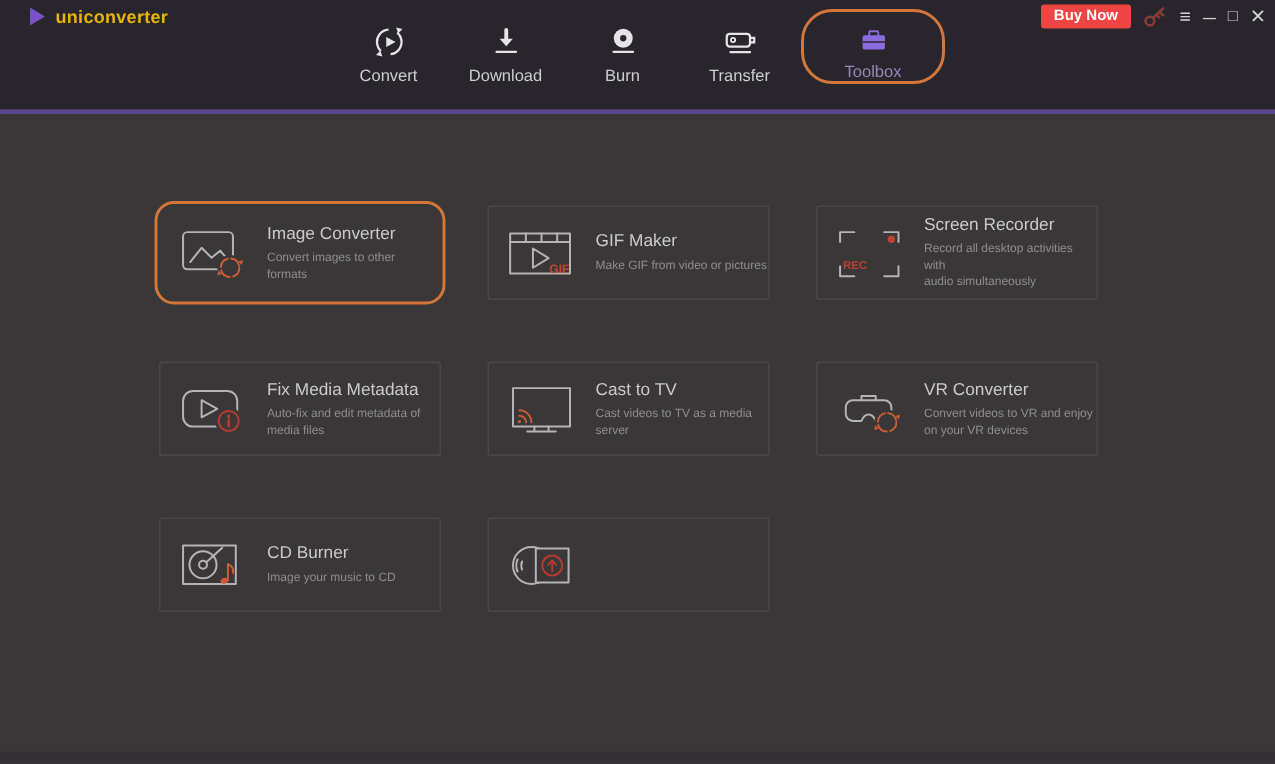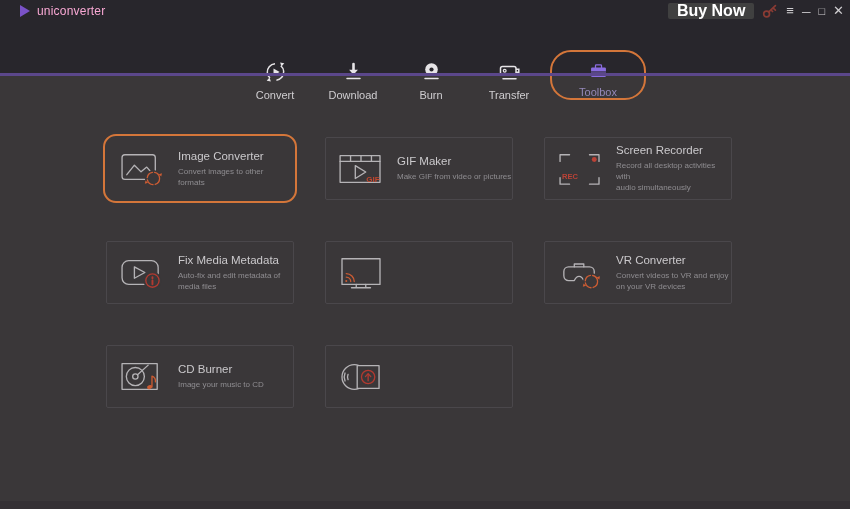--- a/index.html
+++ b/index.html
@@ -21,40 +21,40 @@
     background:#5b478b;
   }
 
   .logo { position:absolute; left:20px; top:4px; display:flex; align-items:center; gap:7px; }
   .logo-tri {
     width:0; height:0;
     border-left:10px solid #7a52c8;
     border-top:6px solid transparent;
     border-bottom:6px solid transparent;
   }
-  .logo-text { font-size:12px; font-weight:normal; color:#f9a8d4; letter-spacing:.2px; }
-
-  
-  .tabs { position:absolute; left:236px; top:0; height:57px; display:flex;margin-top:44px; }
+  .logo-text { font-size:12px; font-weight:bold; color:#eab308; letter-spacing:.2px; }
+
+  
+  .tabs { position:absolute; left:220px; top:0; height:57px; display:flex; }
   .tab {
     width:78px; display:flex; flex-direction:column; align-items:center;
     padding-top:16px; cursor:pointer;
   }
   .tab .ticon { width:25px; height:25px; }
   .tlabel { margin-top:5px; font-size:11px; color:#cfcdd0; }
   .tab.active {
     width:96px; margin:6px 2px 1px; padding-top:10px;
     border:2px solid #d4763a; border-radius:21px;
   }
   .tab.active .tlabel { color:#9488b8; }
 
   
   .ctrls { position:absolute; right:6px; top:2px; display:flex; align-items:center; gap:8px; height:18px; }
   .buy-now {
-    background:#404040; color:#ffffff; font-size:16px; font-weight:bold;
+    background:#ef4444; color:#ffffff; font-size:10px; font-weight:bold;
     padding:0 9px; height:16px; line-height:16px; border-radius:2px; cursor:pointer;
   }
   .key-icon { width:16px; height:15px; }
   .glyph { color:#d2d0d3; cursor:pointer; line-height:18px; }
   .g-menu { font-size:13px; }
   .g-min  { font-size:12px; position:relative; top:1px; }
   .g-max  { font-size:11px; }
   .g-close{ font-size:13px; }
 
   
@@ -224,20 +224,25 @@
 
 
   <div class="card">
     <svg class="cicon" viewBox="0 0 48 40">
       <rect x="4" y="5" width="40" height="27"></rect>
       <path d="M19 32 V35 M29 32 V35 M14 35.5 H34"></path>
       <circle cx="8.5" cy="28.5" r="1.1" fill="#cc5c33" stroke="none"></circle>
       <path d="M8.5 24.3 a4.7 4.7 0 0 1 4.7 4.7" stroke="#cc5c33"></path>
       <path d="M8.5 20.6 a8.4 8.4 0 0 1 8.4 8.4" stroke="#cc5c33"></path>
     </svg>
+    <div class="ctext">
+      <div class="ctitle">Cast to TV</div>
+      <div class="cdesc">Cast videos to TV as a media
+server</div>
+    </div>
   </div>
 
   <div class="card">
     <svg class="cicon" viewBox="0 0 48 40">
       <path d="M18 13.5 V10.5 H28 V13.5"></path>
       <path d="M12 13.5 H34 A5 5 0 0 1 39 18.5 V23 A5 5 0 0 1 34 28 H28 C26.8 25 24.9 23.5 23 23.5 C21.1 23.5 19.2 25 18 28 H12 A5 5 0 0 1 7 23 V18.5 A5 5 0 0 1 12 13.5 Z"></path>
       <circle cx="36" cy="29" r="9" fill="#3a3739" stroke="none"></circle>
       <circle cx="36" cy="29" r="6.5" stroke="#cc5c33" stroke-dasharray="8 2.4"></circle>
       <path d="M41.6 24.6 l3.4 -1.1 l-0.7 3.5 z" fill="#cc5c33" stroke="none"></path>
       <path d="M30.4 33.4 l-3.4 1.1 l0.7 -3.5 z" fill="#cc5c33" stroke="none"></path>

